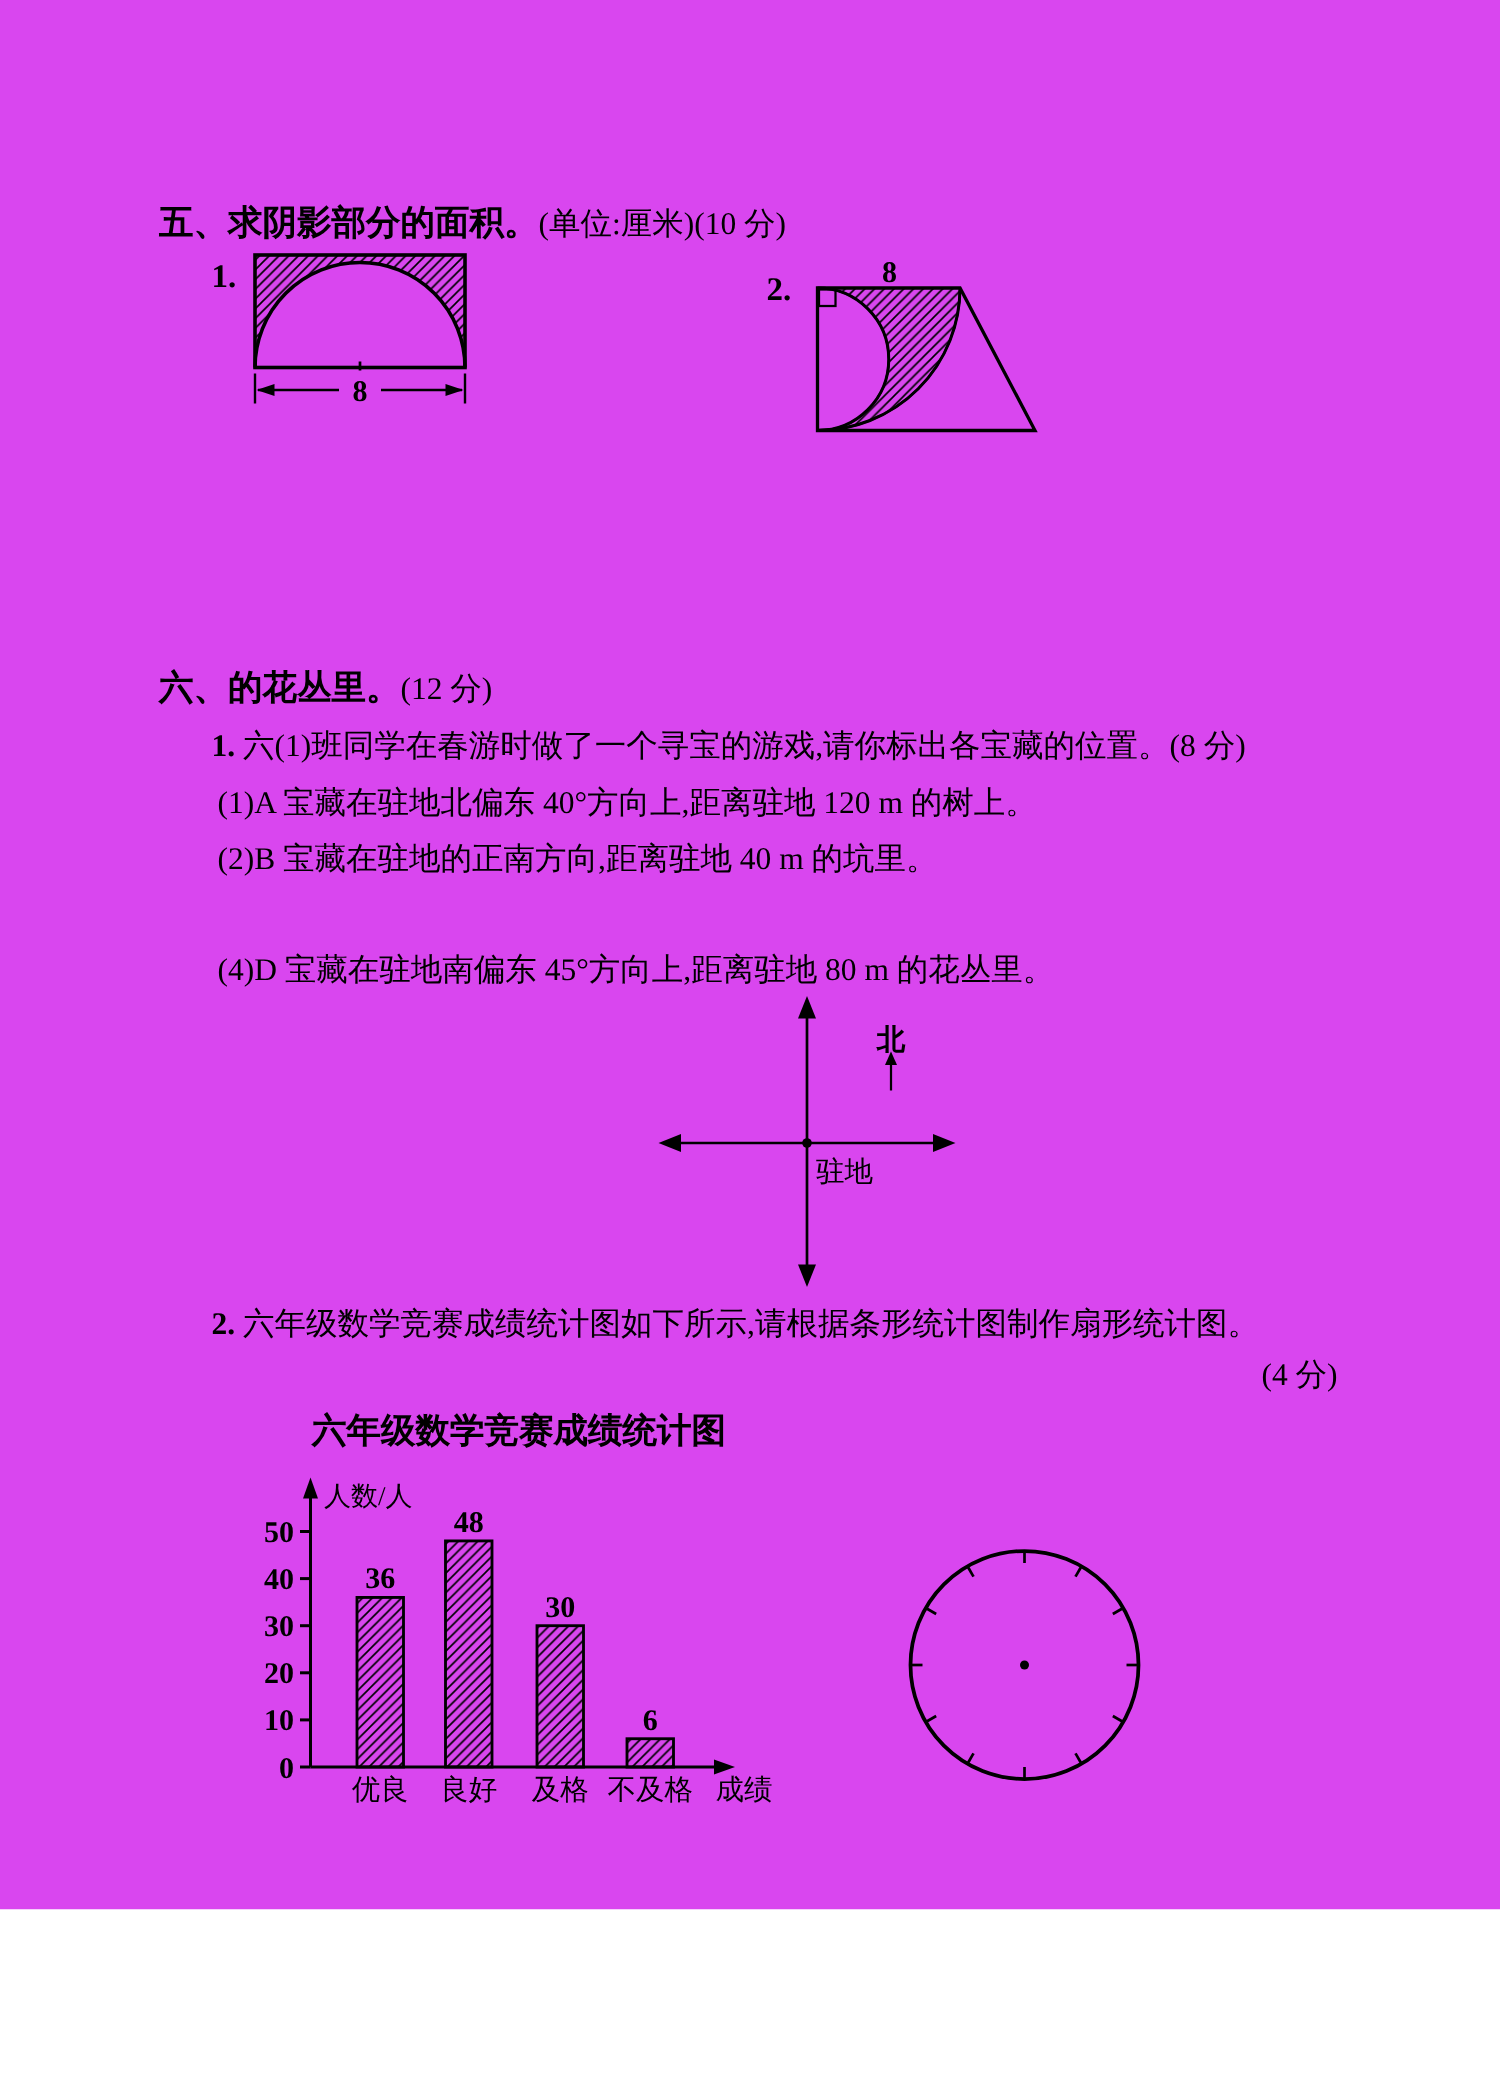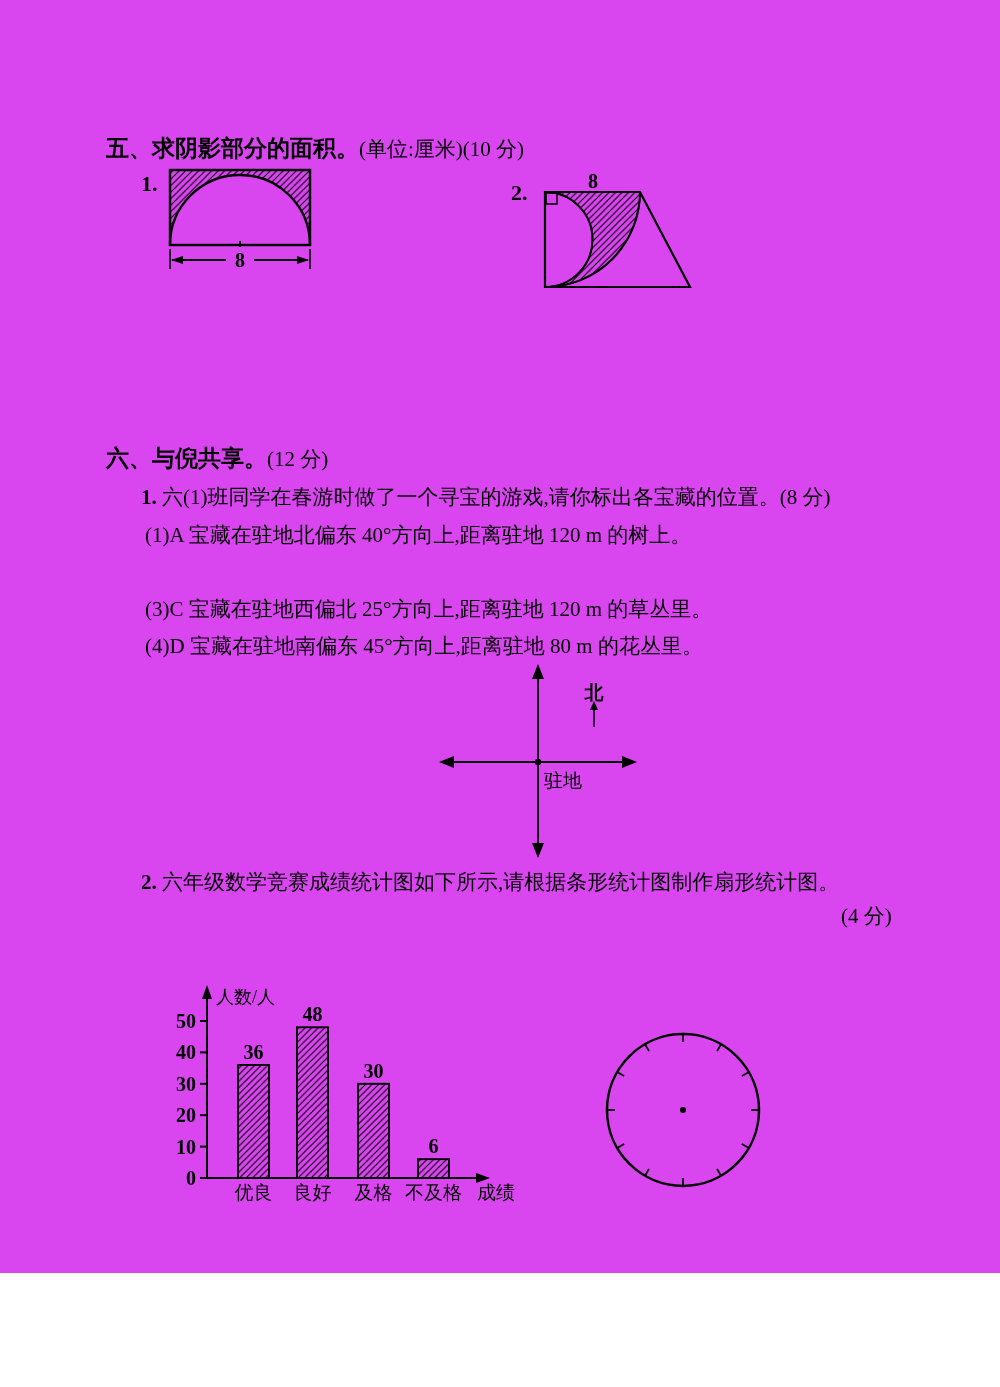--- a/index.html
+++ b/index.html
@@ -60,29 +60,29 @@
     <text class="figlabel" x="6" y="40">2.</text>
     <text class="dim" x="88" y="28" text-anchor="middle">8</text>
     <path d="M40 32 H135 A95 95 0 0 1 40 127 A47.5 47.5 0 0 0 40 32 Z" fill="url(#hatch)" stroke="#000" stroke-width="1.4"></path>
     <path d="M40 32 H135 L185 127 H40 Z" fill="none" stroke="#000" stroke-width="2.2"></path>
     <path d="M135 32 A95 95 0 0 1 40 127" fill="none" stroke="#000" stroke-width="2"></path>
     <path d="M40 32 A47.5 47.5 0 0 1 40 127" fill="none" stroke="#000" stroke-width="2"></path>
     <rect x="41" y="33" width="11" height="11" fill="none" stroke="#000" stroke-width="1.5"></rect>
   </svg>
 
   <div class="abs h" style="left:106px;top:443px;">
-    <span>六、与倪共享。</span><span class="note">(12 分)</span>
+    <span>六、的花丛里。</span><span class="note">(12 分)</span>
   </div>
 
   <div class="abs body-line" style="left:141px;top:483px;">
     <span class="num">1.</span>
     <span>六(1)班同学在春游时做了一个寻宝的游戏,请你标出各宝藏的位置。(8 分)</span>
   </div>
   <div class="abs body-line" style="left:145px;top:521px;">(1)A 宝藏在驻地北偏东 40°方向上,距离驻地 120 m 的树上。</div>
-  <div class="abs body-line" style="left:145px;top:595px;">(3)C 宝藏在驻地西偏北 25°方向上,距离驻地 120 m 的草丛里。</div>
+  <div class="abs body-line" style="left:145px;top:558px;">(2)B 宝藏在驻地的正南方向,距离驻地 40 m 的坑里。</div>
   <div class="abs body-line" style="left:145px;top:632px;">(4)D 宝藏在驻地南偏东 45°方向上,距离驻地 80 m 的花丛里。</div>
 
   <svg class="abs" style="left:420px;top:658px;" width="240" height="205">
     <line x1="118" y1="18" x2="118" y2="192" stroke="#000" stroke-width="1.8"></line>
     <line x1="30" y1="104" x2="204" y2="104" stroke="#000" stroke-width="1.8"></line>
     <polygon points="118,6 112,21 124,21" fill="#000"></polygon>
     <polygon points="118,200 112,185 124,185" fill="#000"></polygon>
     <polygon points="19,104 34,98 34,110" fill="#000"></polygon>
     <polygon points="217,104 202,98 202,110" fill="#000"></polygon>
     <circle cx="118" cy="104" r="3.2" fill="#000"></circle>
@@ -91,20 +91,21 @@
     <polygon points="174,43 170,52 178,52" fill="#000"></polygon>
     <text class="cjk-s" x="124" y="129">驻地</text>
   </svg>
 
   <div class="abs body-line" style="left:141px;top:868px;">
     <span class="num">2.</span>
     <span>六年级数学竞赛成绩统计图如下所示,请根据条形统计图制作扇形统计图。</span>
   </div>
   <div class="abs score" style="left:841px;top:902px;text-align:right;">(4 分)</div>
 
+  <div class="abs chart-title" style="left:208px;top:938px;">六年级数学竞赛成绩统计图</div>
 
   <svg id="barchart" class="abs" style="left:168px;top:983px;" width="365" height="232">
     <line x1="39" y1="195" x2="39" y2="12" stroke="#000" stroke-width="2"></line>
     <polygon points="39,2 34,16 44,16" fill="#000"></polygon>
     <line x1="39" y1="195" x2="312" y2="195" stroke="#000" stroke-width="2"></line>
     <polygon points="322,195 308,190 308,200" fill="#000"></polygon>
     <g id="bc-content">
         <line x1="32" y1="195" x2="39" y2="195" stroke="#000" stroke-width="2"></line>
         <text x="28" y="202" text-anchor="end" class="tick">0</text>
         <line x1="32" y1="163.6" x2="39" y2="163.6" stroke="#000" stroke-width="2"></line>

